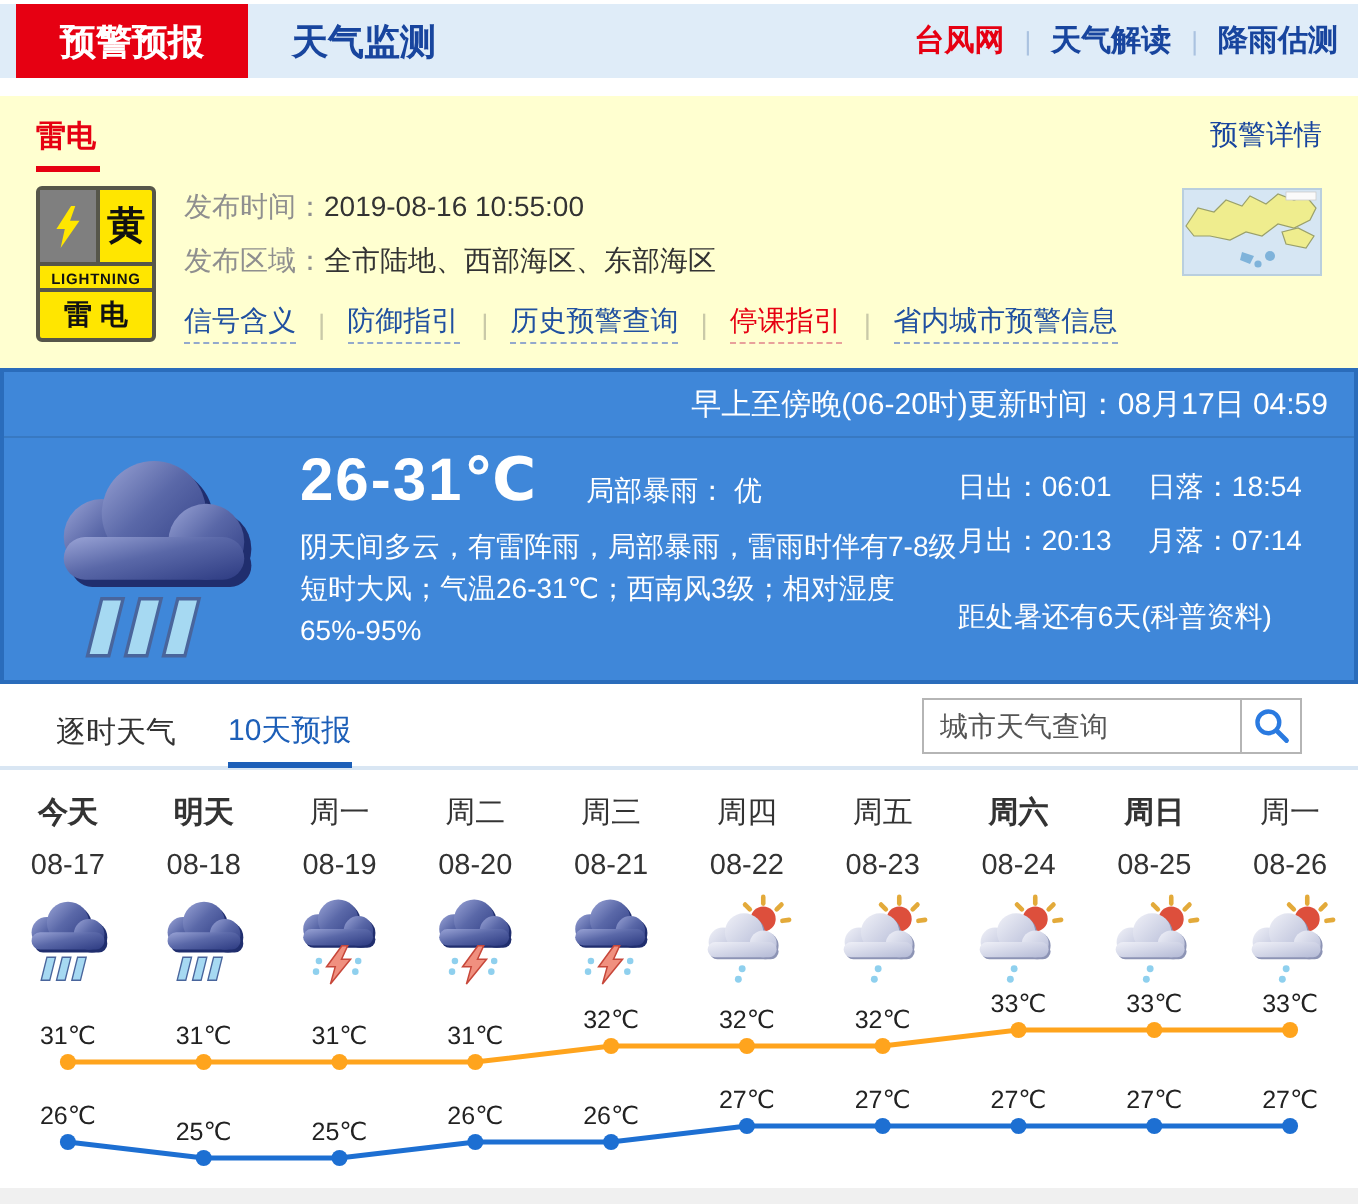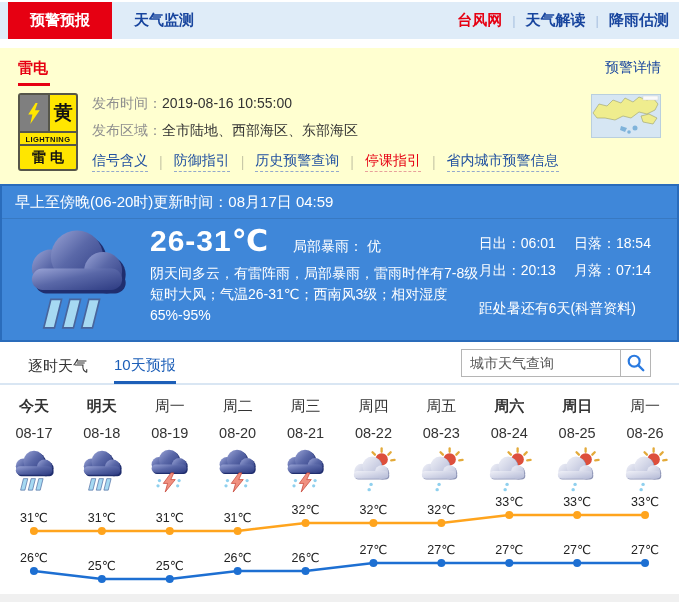--- a/index.html
+++ b/index.html
@@ -1,21 +1,21 @@
 <!DOCTYPE html>
 <html><head>
 <meta charset="utf-8">
 <style>
   * { box-sizing: border-box; margin: 0; padding: 0; }
   html,body { width:679px; height:602px; background:#ffffff; overflow:hidden;
     font-family:"Liberation Sans","DejaVu Sans",sans-serif; color:#333; position:relative; }
 
   
   .topnav { margin-top:2px; height:37px; background:#dfecf8; display:flex; align-items:stretch; }
-  .nav-item { display:flex; align-items:center; padding:4px 22px; font-size:15px; font-weight:bold;
+  .nav-item { display:flex; align-items:center; padding:4px 22px; font-size:18px; font-weight:bold;
     color:#18459e; cursor:pointer; }
   .nav-item.active { background:#e60012; color:#fff; margin-left:8px; }
   .nav-right { margin-left:auto; display:flex; align-items:center; padding-right:10px; }
   .nav-link { font-size:15px; font-weight:bold; color:#18459e; cursor:pointer; }
   .nav-link.hl { color:#e60012; }
   .nav-sep { color:#aac2e0; margin:0 10px; font-size:13px; }
 
   
   .alert-section { margin-top:9px; background:#ffffd0; padding:11px 18px 12px; }
   .alert-header { display:flex; justify-content:space-between; align-items:flex-start; }
@@ -39,21 +39,21 @@
   .alert-value { color:#333; }
   .alert-links { margin-top:12px; display:flex; align-items:center; }
   .alert-link { font-size:14px; color:#2050a0; cursor:pointer; border-bottom:1px dashed #93a9cc;
      padding-bottom:1px; }
   .alert-link.red { color:#e60012; border-bottom-color:#e8a19b; }
   .alert-sep { color:#c9c9a8; margin:0 11px; }
   .alert-map { width:70px; height:44px; flex-shrink:0; margin-top:1px; cursor:pointer; }
 
   
   .blue-panel { height:158px; background:#3f87d9; border:2px solid #2a6cbb; color:#fff; }
-  .panel-header { display:flex; justify-content:flex-start; align-items:center;
+  .panel-header { display:flex; justify-content:flex-end; align-items:center;
      padding:7px 13px 6px; font-size:15px; border-bottom:1px solid rgba(0,0,0,0.10); }
   .panel-main { display:flex; padding:2px 12px 0; }
   .big-icon { width:114px; height:114px; flex-shrink:0; margin-left:6px; }
   .big-icon svg { width:114px; height:114px; }
   .panel-center { margin-left:16px; width:332px; }
   .temp-line { display:flex; align-items:baseline; margin-top:2px; }
   .temp-range { font-size:30px; font-weight:bold; letter-spacing:1px; }
   .air-quality { font-size:14px; margin-left:24px; }
   .panel-desc { font-size:14px; line-height:21px; margin-top:5px; }
   .panel-right { margin-left:auto; width:188px; font-size:14px; padding-top:14px; }

